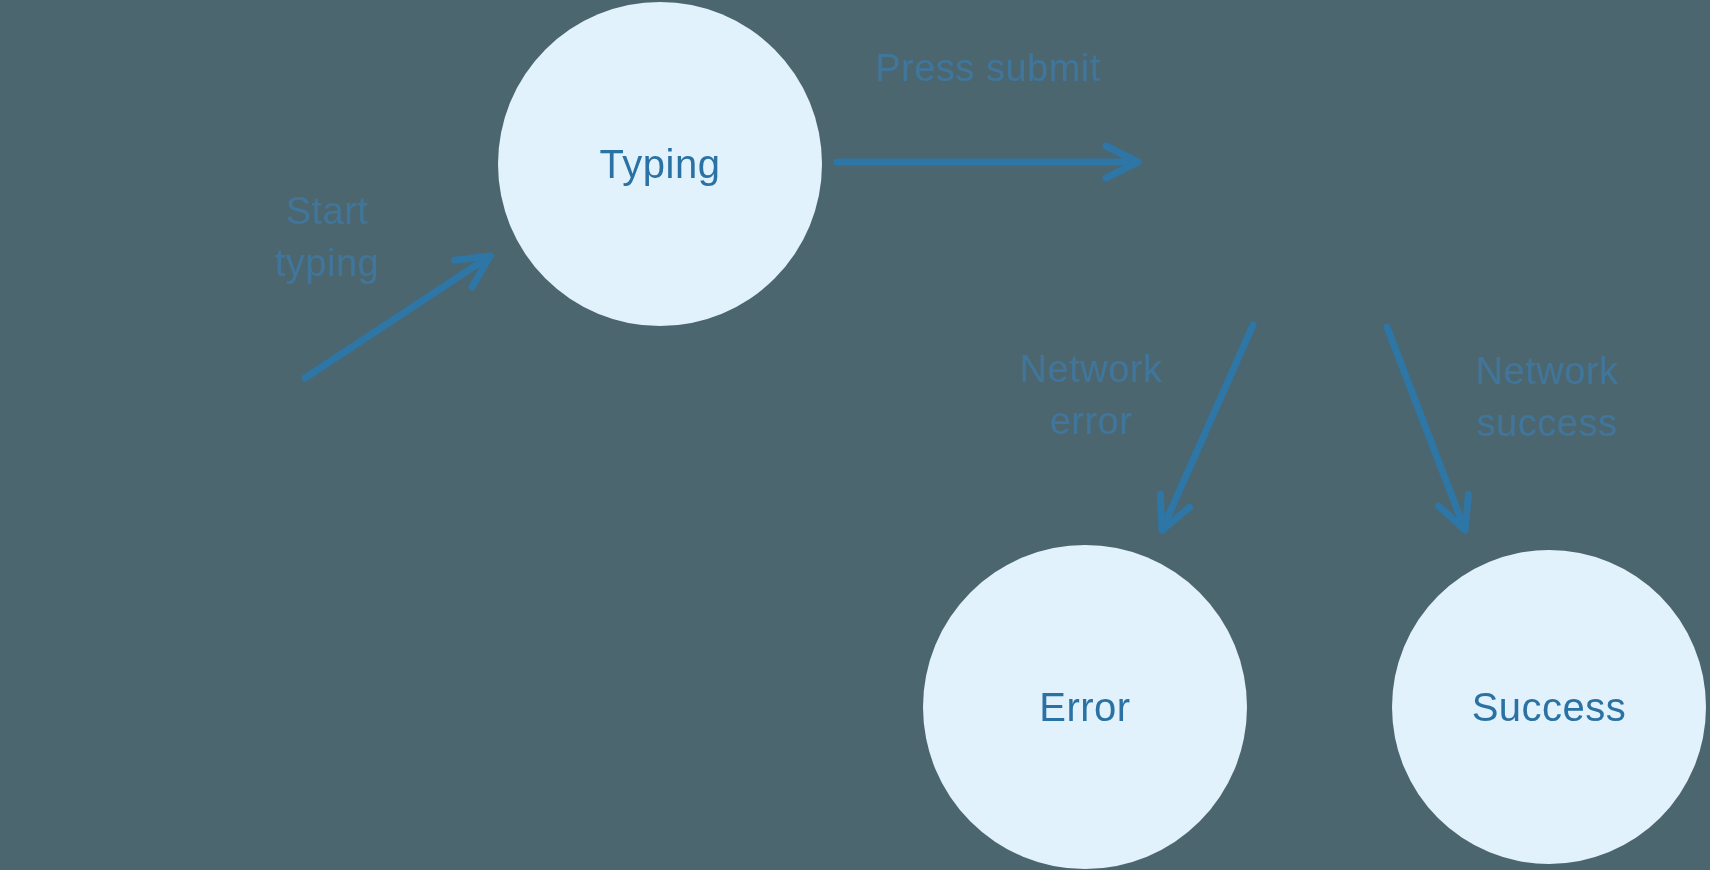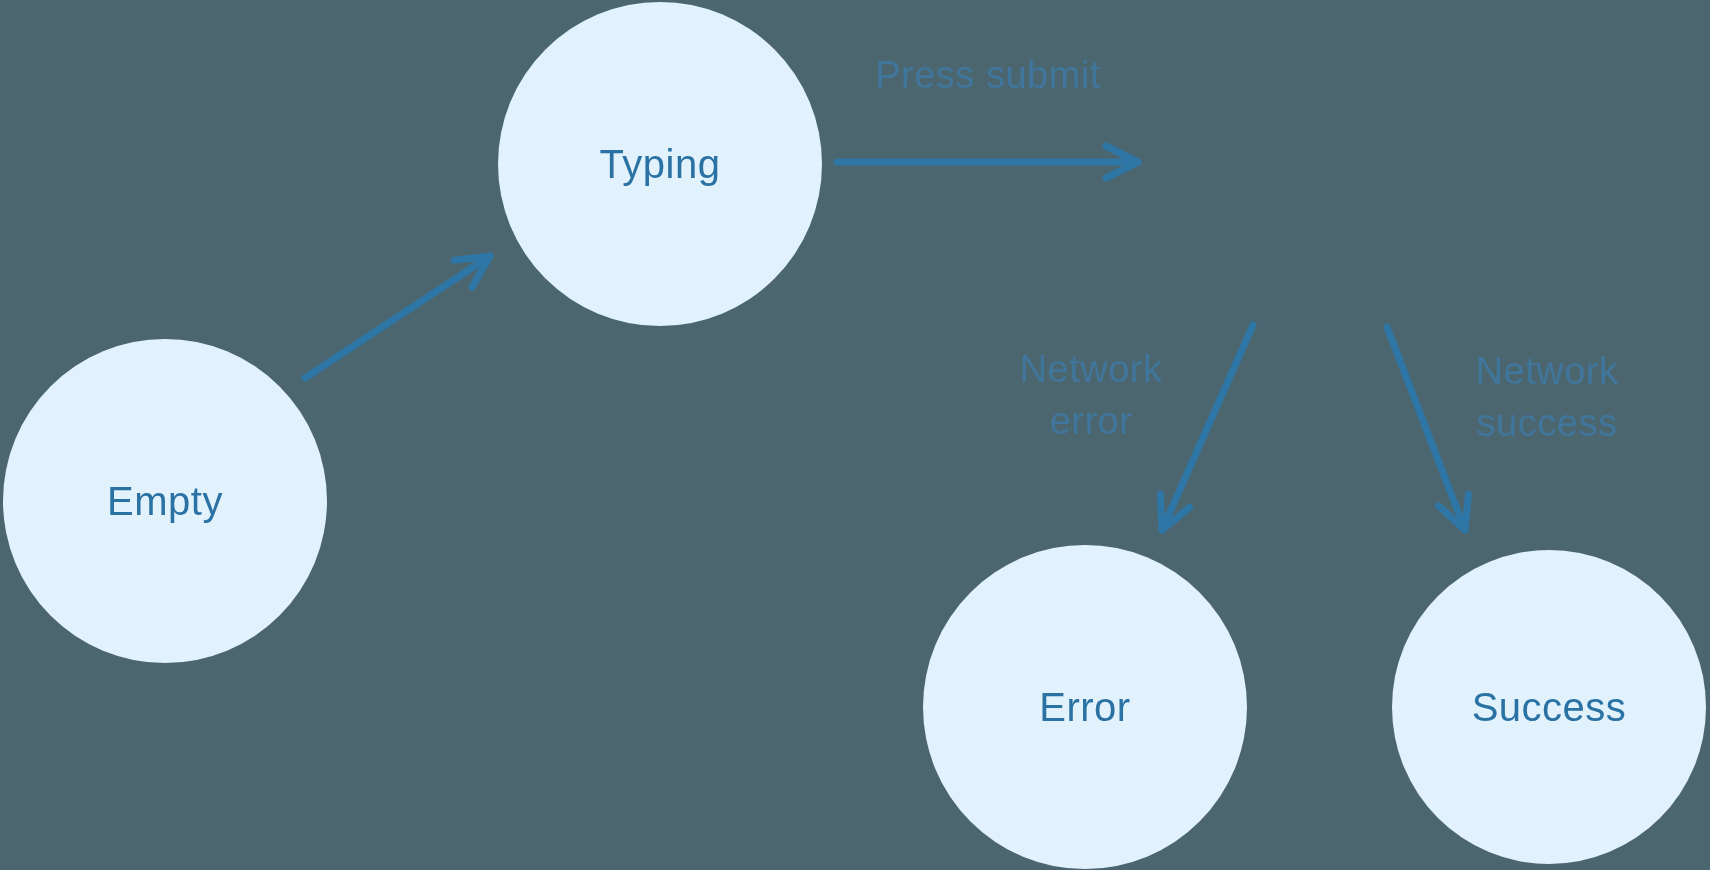--- a/index.html
+++ b/index.html
@@ -59,58 +59,57 @@
     position: absolute;
     transform: translate(-50%, -50%);
     color: var(--edge_label_text);
     font-size: 38px;
     line-height: 1.36;
     text-align: center;
     white-space: pre-line;
     letter-spacing: 0.5px;
   }
   .el-start-typing    { left: 327px;  top: 238px; }
-  .el-press-submit    { left: 988px;  top: 76px;  }
+  .el-press-submit    { left: 988px;  top: 69px;  }
   .el-network-error   { left: 1091px; top: 396px; }
   .el-network-success { left: 1547px; top: 398px; }
 </style>
 </head>
 <body>
 
 <div class="canvas">
 
   <svg class="edges-layer" viewBox="0 0 1710 870">
     <defs>
       <marker id="arrowhead" viewBox="0 0 48 48" markerUnits="userSpaceOnUse" markerWidth="48" markerHeight="48" refX="42" refY="24" orient="auto">
         <path class="arrowhead-path" d="M10 8 L42 24 L10 40"></path>
       </marker>
     </defs>
     <line class="edge-line" x1="305" y1="378" x2="490" y2="256" marker-end="url(#arrowhead)"></line>
     <line class="edge-line" x1="837" y1="162" x2="1138" y2="162" marker-end="url(#arrowhead)"></line>
     <line class="edge-line" x1="1253" y1="325" x2="1162" y2="530" marker-end="url(#arrowhead)"></line>
     <line class="edge-line" x1="1387" y1="327" x2="1465" y2="530" marker-end="url(#arrowhead)"></line>
   </svg>
 
-  <div class="node node-empty">
-    <span class="node-label">Empty</span>
-  </div>
 
   <div class="node node-typing">
     <span class="node-label">Typing</span>
   </div>
 
 
   <div class="node node-error">
     <span class="node-label">Error</span>
   </div>
 
   <div class="node node-success">
     <span class="node-label">Success</span>
   </div>
 
+  <div class="edge-label el-start-typing">Start
+typing</div>
 
   <div class="edge-label el-press-submit">Press submit</div>
 
   <div class="edge-label el-network-error">Network
 error</div>
 
   <div class="edge-label el-network-success">Network
 success</div>
 
 </div>

